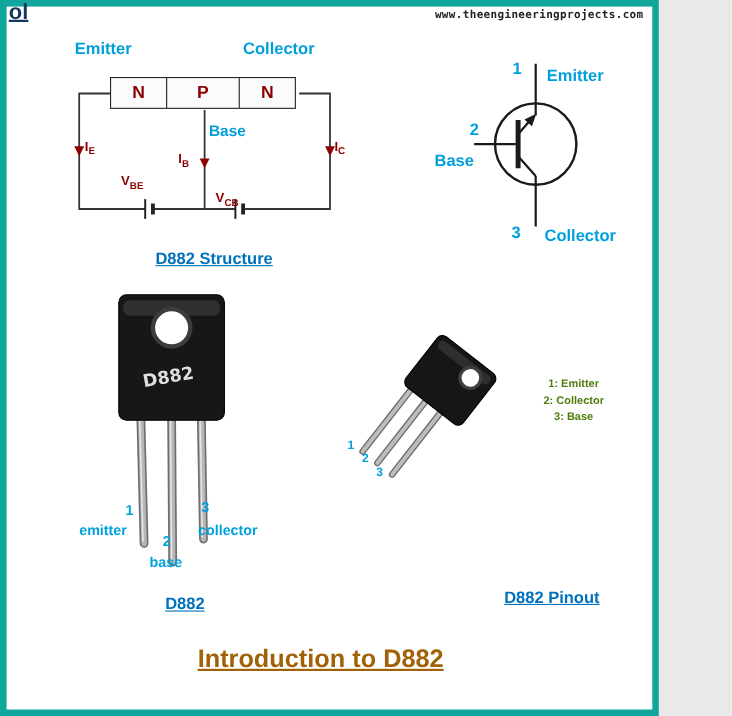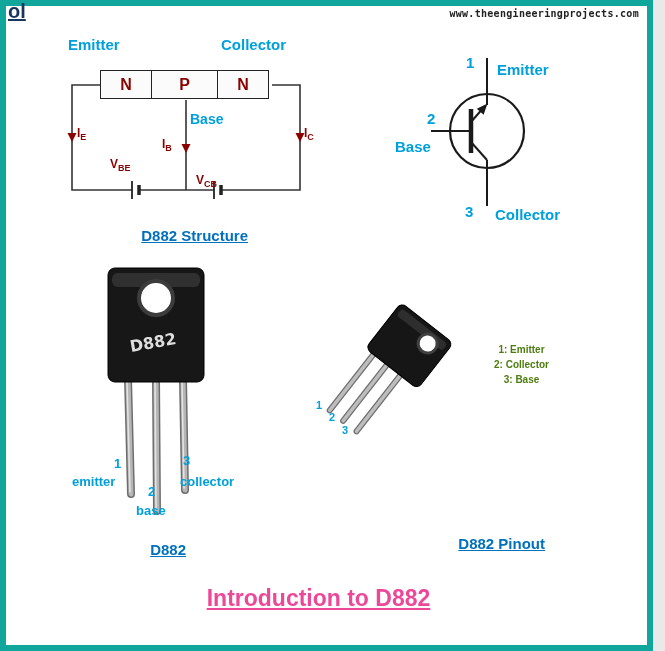--- a/index.html
+++ b/index.html
@@ -1,37 +1,37 @@
 <!DOCTYPE html>
 <html><head>
 <meta charset="utf-8">
 <style>
   html,body{margin:0;padding:0;background:#e9e9e9;}
   .canvas{
-    position:relative;width:653px;height:651px;background:#ffffff;
+    position:relative;width:599px;height:651px;background:#ffffff;
     font-family:"Liberation Sans", sans-serif;overflow:hidden;
   }
   .frame{position:absolute;inset:0;border:6px solid #11a69b;pointer-events:none;z-index:5;}
   .art{position:absolute;left:0;top:0;z-index:1;}
   .abs{position:absolute;z-index:2;}
   .blab{position:absolute;z-index:2;color:#00a0dc;font-weight:bold;font-size:15px;white-space:nowrap;}
   .bhead{position:absolute;z-index:2;color:#0071bc;font-weight:bold;font-size:15px;
          text-decoration:underline;text-align:right;white-space:nowrap;}
   .dr{position:absolute;z-index:2;color:#8b0000;font-weight:bold;font-size:12px;white-space:nowrap;}
   .dr sub{font-size:9px;}
   .npn{position:absolute;left:100px;top:70px;display:flex;z-index:2;}
   .cell{height:29px;border:1.5px solid #222;background:#fbfbfb;display:flex;
         align-items:center;justify-content:center;font-weight:bold;font-size:16px;color:#8b0000;box-sizing:border-box;}
   .cell + .cell{margin-left:-1.5px;}
   .corner{position:absolute;left:8px;top:0px;z-index:6;color:#17365d;font-weight:bold;
           font-size:20px;text-decoration:underline;}
   .siteurl{position:absolute;right:14px;top:8px;z-index:6;color:#222222;font-weight:bold;
            font-size:10px;font-family:"DejaVu Sans Mono", monospace;letter-spacing:0.3px;}
   .maintitle{position:absolute;left:0;right:16px;top:585px;text-align:center;z-index:2;
-             color:#ec4899;font-weight:bold;font-size:23px;text-decoration:underline;}
+             color:#a16207;font-weight:bold;font-size:23px;text-decoration:underline;}
   .legend-item{color:#4d7c0f;font-weight:bold;font-size:10px;margin-bottom:4px;white-space:nowrap;text-align:center;}
 </style>
 </head>
 <body>
 
 <div class="canvas">
   <div class="frame"></div>
 
   <div class="corner">ol</div>
   <div class="siteurl">www.theengineeringprojects.com</div>

